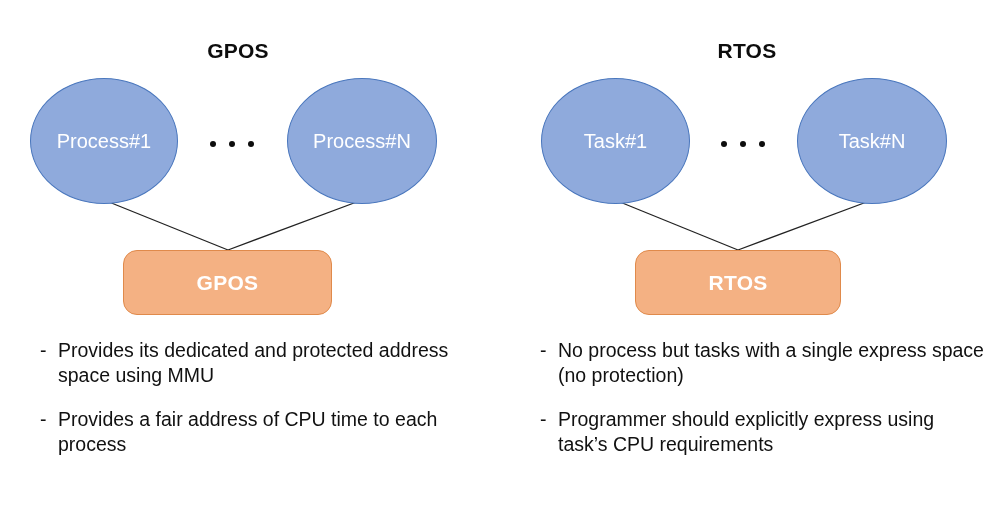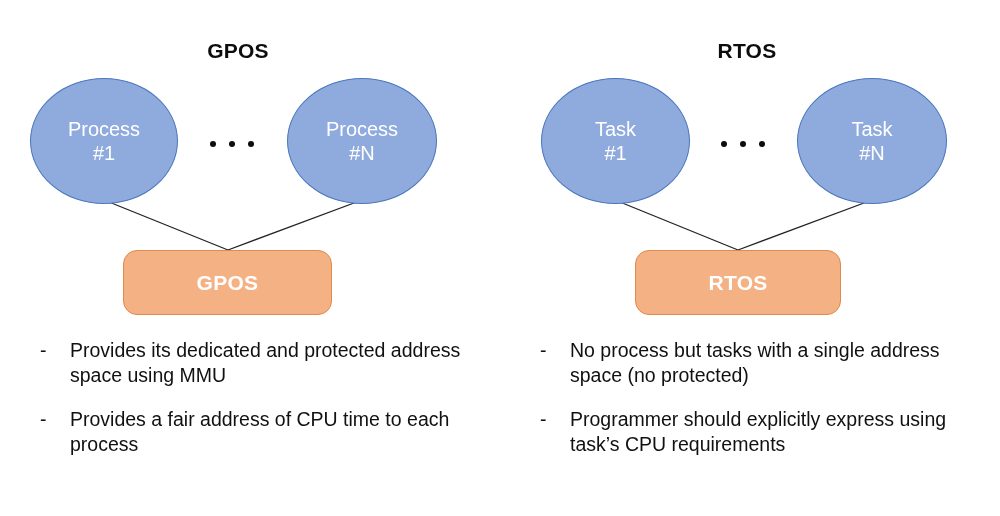--- a/index.html
+++ b/index.html
@@ -24,21 +24,21 @@
   #title-gpos{left:138px;top:39px;width:200px;}
   #title-rtos{left:647px;top:39px;width:200px;}
 
   .ellipse{
     position:absolute;
     border-radius:50%;
     background:#8FAADC;
     border:1.4px solid #4A77BD;
     box-sizing:border-box;
     display:flex;
-    flex-direction:column;
+    flex-direction:row;
     align-items:center;
     justify-content:center;
     color:#ffffff;
     font-size:20px;
     line-height:1.22;
     text-align:center;
   }
   .ellipse span{display:block;}
 
   #node-p1{left:30px;top:78px;width:148px;height:126px;}
@@ -86,21 +86,21 @@
   #bullets-left{left:36px;top:338px;width:430px;}
   #bullets-right{left:536px;top:338px;width:450px;}
 
   .bullet{display:flex;align-items:flex-start;margin-bottom:18px;}
   .bullet .dash{
     width:22px;flex:0 0 22px;
     text-align:left;
     padding-left:4px;
     box-sizing:border-box;
   }
-  .bullet .btext{flex:1 1 auto;margin-left:12px;}
+  .bullet .btext{flex:1 1 auto;}
 </style>
 </head>
 <body>
 
 <div class="stage">
 
   <svg class="links" aria-hidden="true">
     <line x1="104" y1="200" x2="228" y2="250"></line>
     <line x1="362" y1="200" x2="228" y2="250"></line>
     <line x1="615" y1="200" x2="738" y2="250"></line>
@@ -153,21 +153,21 @@
     </div>
     <div class="bullet">
       <span class="dash">-</span>
       <span class="btext">Provides a fair address of CPU time to each process</span>
     </div>
   </div>
 
   <div class="bullets" id="bullets-right">
     <div class="bullet">
       <span class="dash">-</span>
-      <span class="btext">No process but tasks with a single address space (no protected)</span>
+      <span class="btext">No process but tasks with a single express space (no protection)</span>
     </div>
     <div class="bullet">
       <span class="dash">-</span>
       <span class="btext">Programmer should explicitly express using task’s CPU requirements</span>
     </div>
   </div>
 
 </div>
 
 </body></html>

